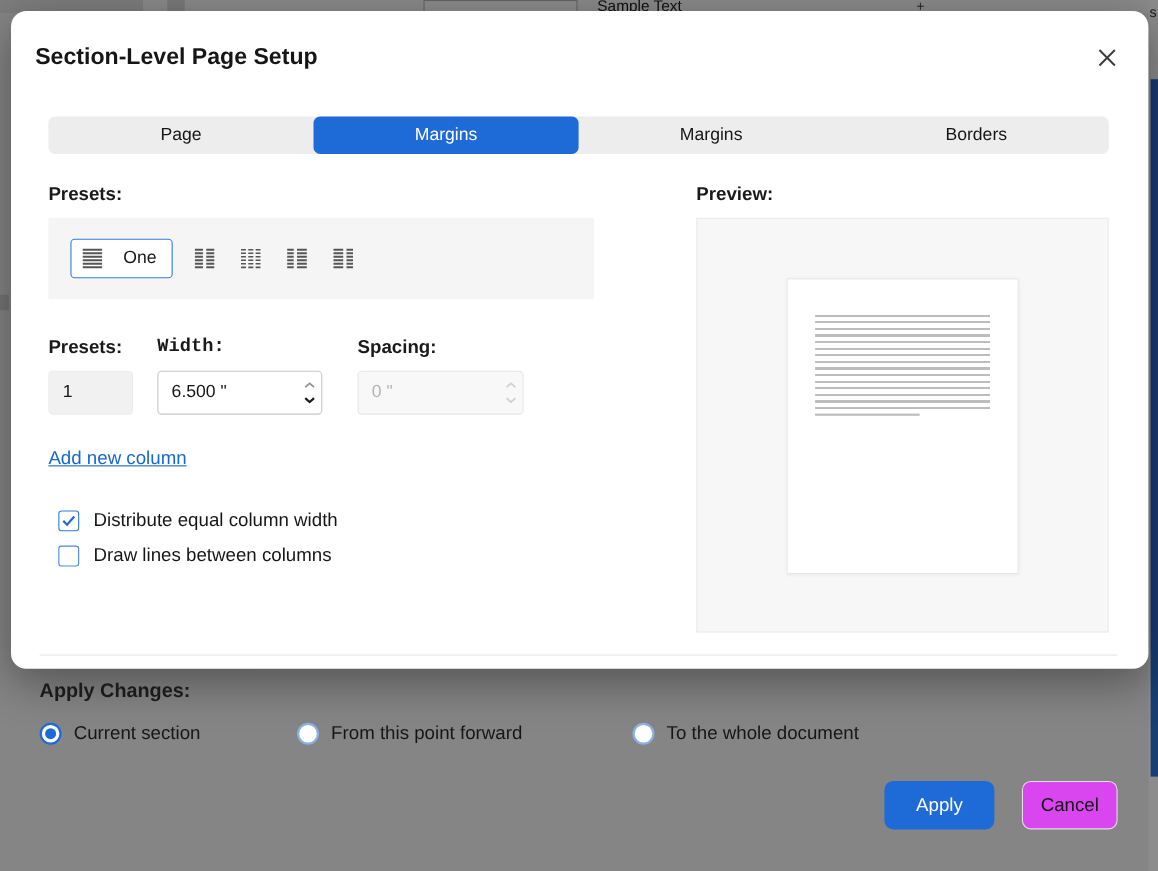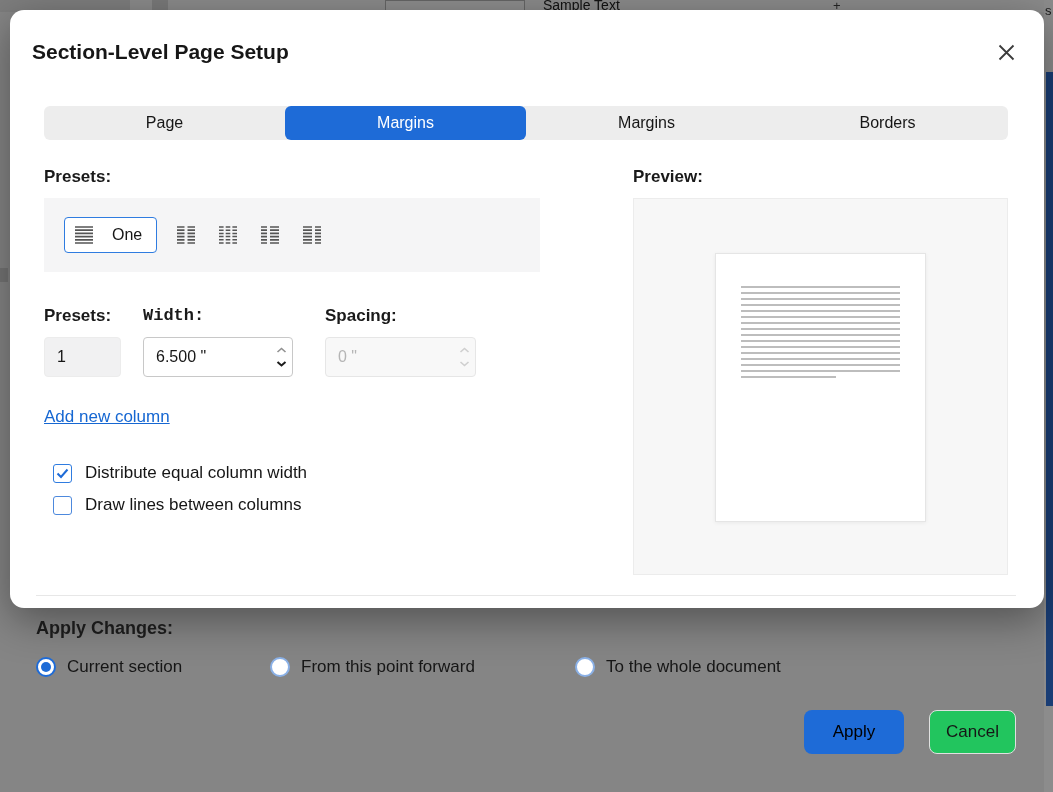--- a/index.html
+++ b/index.html
@@ -64,22 +64,22 @@
 
   .divider { position:absolute; left:26px; top:585px; width:980px; height:1px; background:#e7e7e7; }
 
   .radio-row { position:absolute; top:647px; height:20px; display:flex; align-items:center; gap:11px; font-size:17px; color:#161616; cursor:pointer; }
   .radio { width:20px; height:20px; border-radius:50%; border:2px solid #8ab0e6; background:#ffffff;
            display:flex; align-items:center; justify-content:center; flex:none; }
   .radio.selected { border-color:#1e6bd7; }
   .radio-dot { width:10px; height:10px; border-radius:50%; background:#1e6bd7; }
 
   .btn { position:absolute; top:700px; height:44px; border-radius:8px; font-size:17px; display:flex; align-items:center; justify-content:center; cursor:pointer; }
-  .btn-apply { left:794px; width:100px; background:#1e6bd7; color:#000000; border:none; }
-  .btn-cancel { right:28px; padding:0 16px; background:#22c55e; color:#161616; border:1px solid #e0e0e0; }
+  .btn-apply { left:794px; width:100px; background:#1e6bd7; color:#ffffff; border:none; }
+  .btn-cancel { right:28px; padding:0 16px; background:#d946ef; color:#161616; border:1px solid #e0e0e0; }
 </style>
 </head>
 <body>
 
 <div class="backdrop">
   <div class="bd-topbar">
     <div class="bd-box1"></div>
     <div class="bd-box2"></div>
     <div class="bd-dropdown"></div>
     <span class="bd-text">Sample Text</span>

